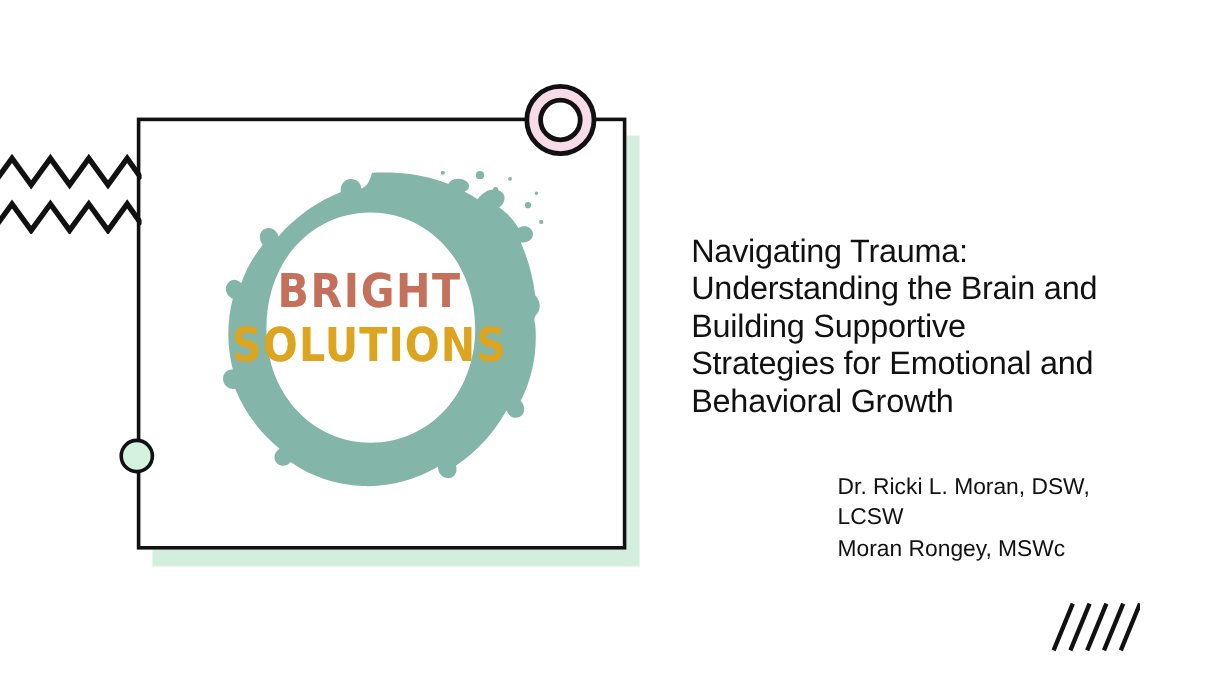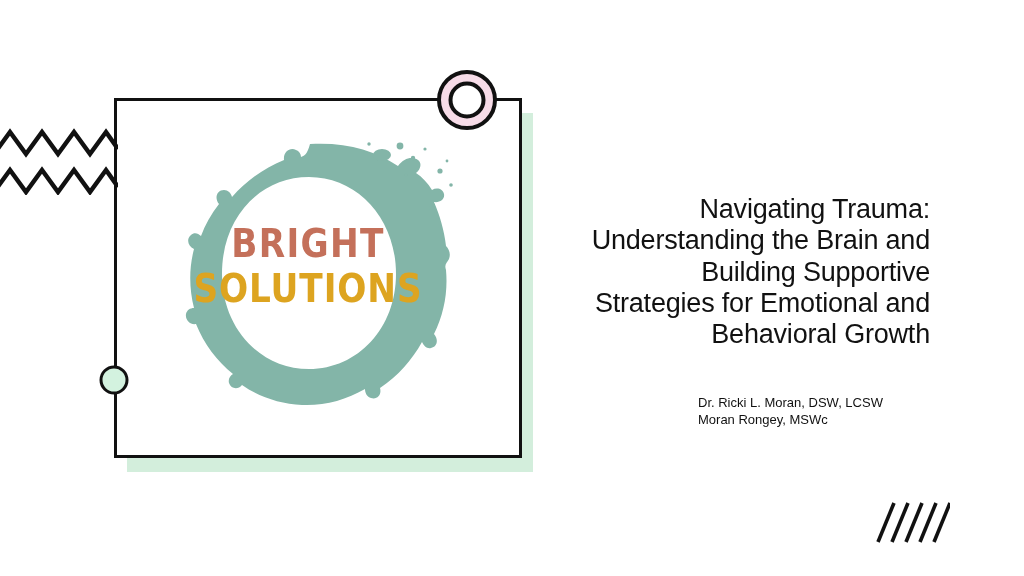--- a/index.html
+++ b/index.html
@@ -116,33 +116,33 @@
     color: #dda420;
     transform: scaleX(0.88);
   }
 
   
   .title-block {
     position: absolute;
     left: 576px;
     top: 194px;
     width: 354px;
-    text-align: right;
+    text-align: left;
     font-size: 27px;
     line-height: 1.16;
     color: #111111;
     letter-spacing: -0.2px;
   }
   .presenters-block {
     position: absolute;
     left: 698px;
     top: 394px;
     width: 250px;
     text-align: left;
-    font-size: 13px;
+    font-size: 19px;
     line-height: 1.33;
     color: #111111;
   }
   .presenter-line {
     display: block;
   }
 
   
   .slashes {
     position: absolute;

